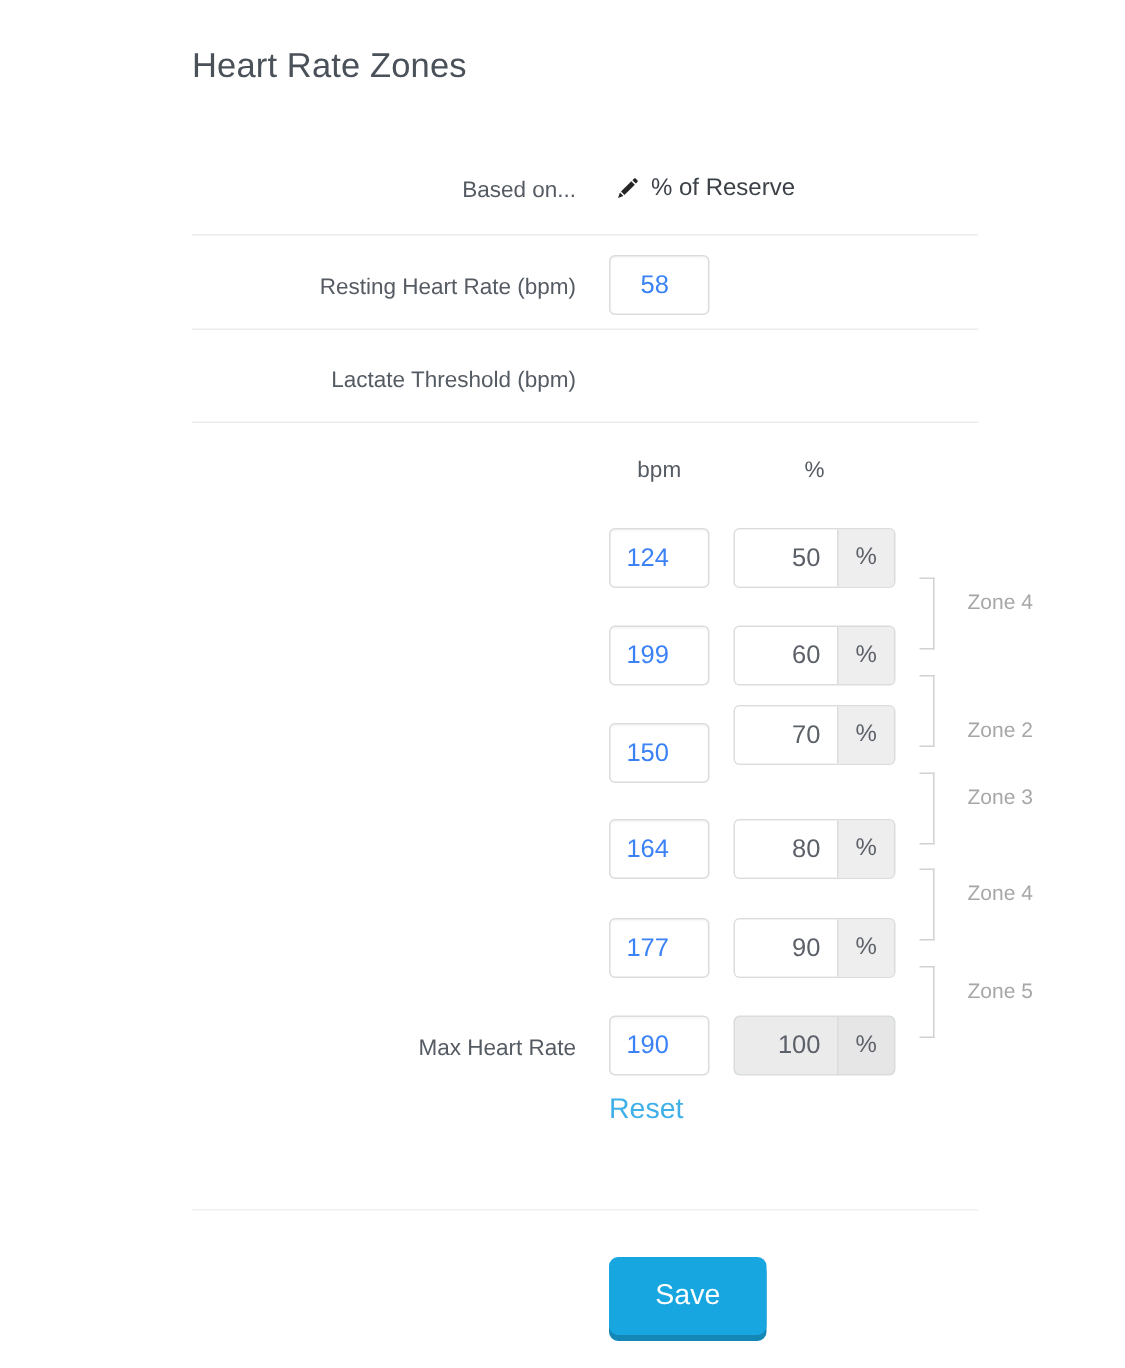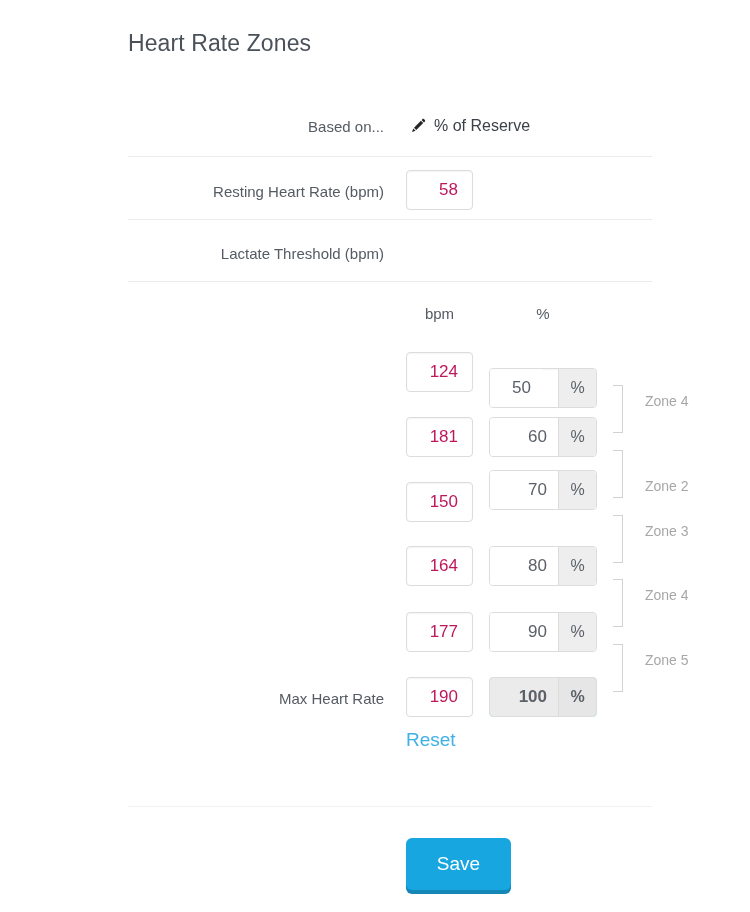--- a/index.html
+++ b/index.html
@@ -68,23 +68,23 @@
   
   .txt-input {
     position: absolute;
     box-sizing: border-box;
     height: 40px;
     border: 1px solid #dcdcdc;
     border-radius: 4px;
     background: #ffffff;
     font-family: "Liberation Sans", "DejaVu Sans", sans-serif;
     font-size: 17px;
-    color: #be185d;
+    color: #3b82f6;
     text-align: right;
-    padding: 0 14px 0 6px;
+    padding: 0 26px 0 6px;
     line-height: 38px;
     box-shadow: inset 0 1px 2px rgba(0,0,0,0.045);
   }
   .txt-input.bpm {
     left: 406px;
     width: 67px;
   }
 
   
   .pct-group {
@@ -113,21 +113,21 @@
   .pct-group .pct-addon {
     flex: 0 0 38px;
     box-sizing: border-box;
     border-left: 1px solid #dcdcdc;
     background: #eeeeee;
     color: #5c6169;
     font-size: 16px;
     line-height: 38px;
     text-align: center;
   }
-  .pct-group.disabled { background: #86efac; font-weight: bold; }
+  .pct-group.disabled { background: #86efac; }
   .pct-group.disabled .pct-value { background: #ebebeb; }
   .pct-group.disabled .pct-addon { background: #e6e6e6; }
 
   
   .col-head {
     position: absolute;
     font-size: 15px;
     color: #555b63;
     text-align: center;
   }
@@ -233,26 +233,26 @@
   <div class="form-row" style="top:245px;">
     <div class="row-label" style="top:0;">Lactate Threshold (bpm)</div>
   </div>
 
   <div class="divider" style="top:281px;"></div>
 
   <div class="col-head bpm">bpm</div>
   <div class="col-head pct">%</div>
 
   <div class="txt-input bpm" style="top:352px;">124</div>
-  <div class="pct-group" style="top:368px;gap:16px;">
+  <div class="pct-group" style="top:352px;">
     <div class="pct-value">50</div>
     <div class="pct-addon">%</div>
   </div>
 
-  <div class="txt-input bpm" style="top:417px;">181</div>
+  <div class="txt-input bpm" style="top:417px;">199</div>
   <div class="pct-group" style="top:417px;">
     <div class="pct-value">60</div>
     <div class="pct-addon">%</div>
   </div>
 
   <div class="txt-input bpm" style="top:482px;">150</div>
   <div class="pct-group" style="top:470px;">
     <div class="pct-value">70</div>
     <div class="pct-addon">%</div>
   </div>

